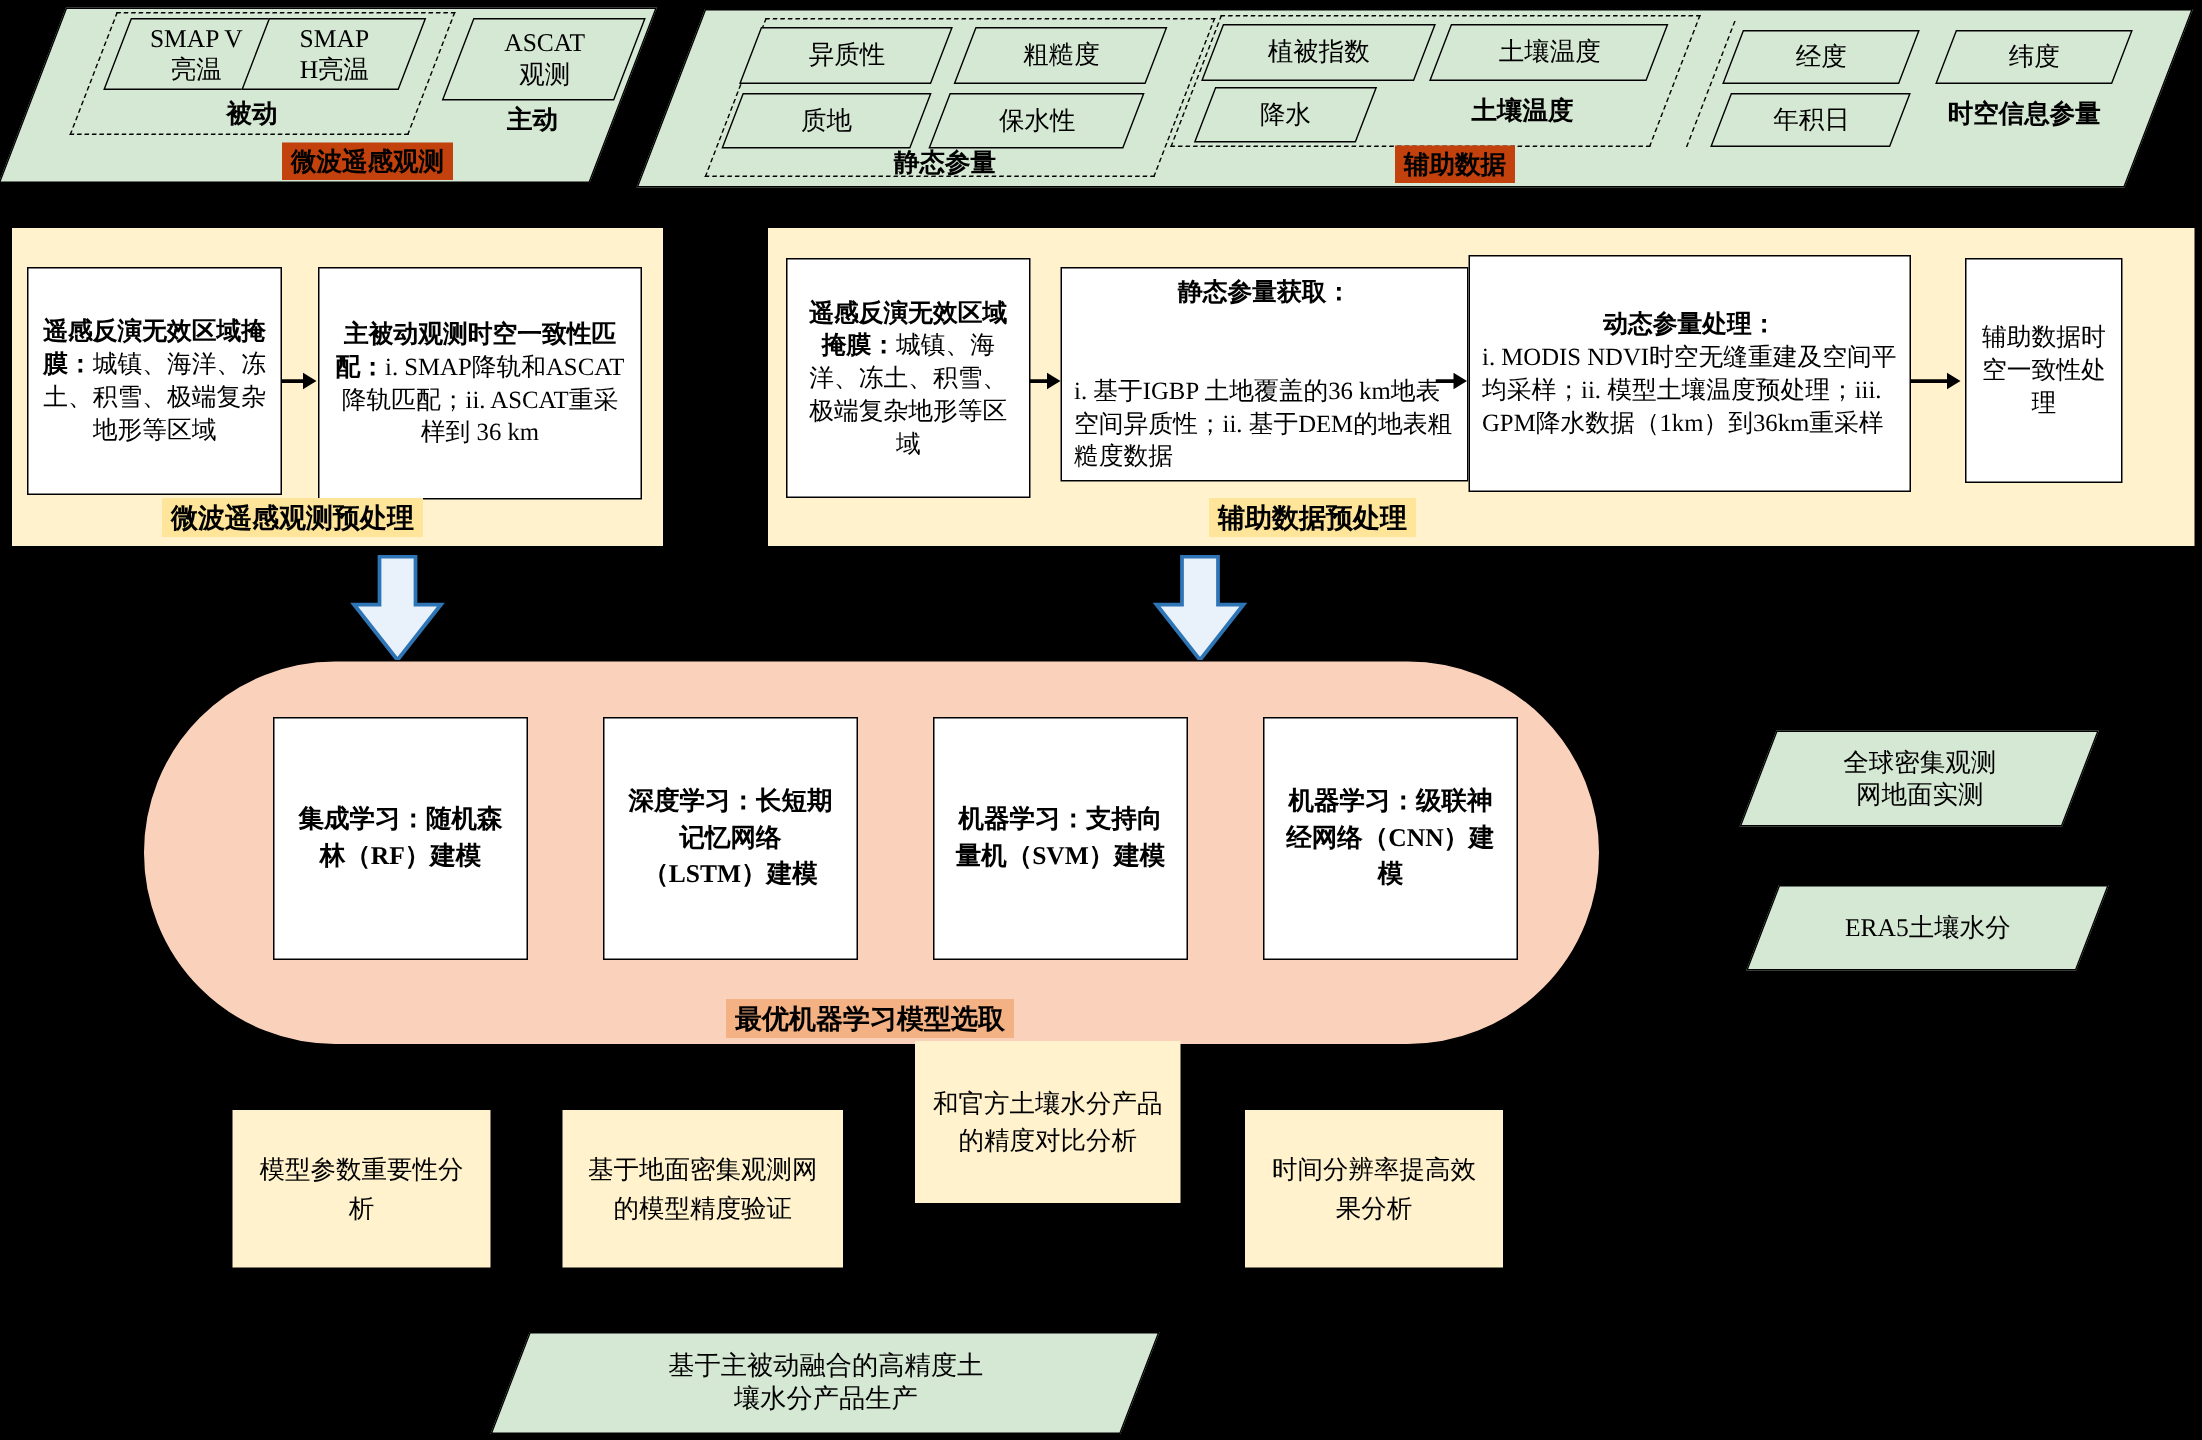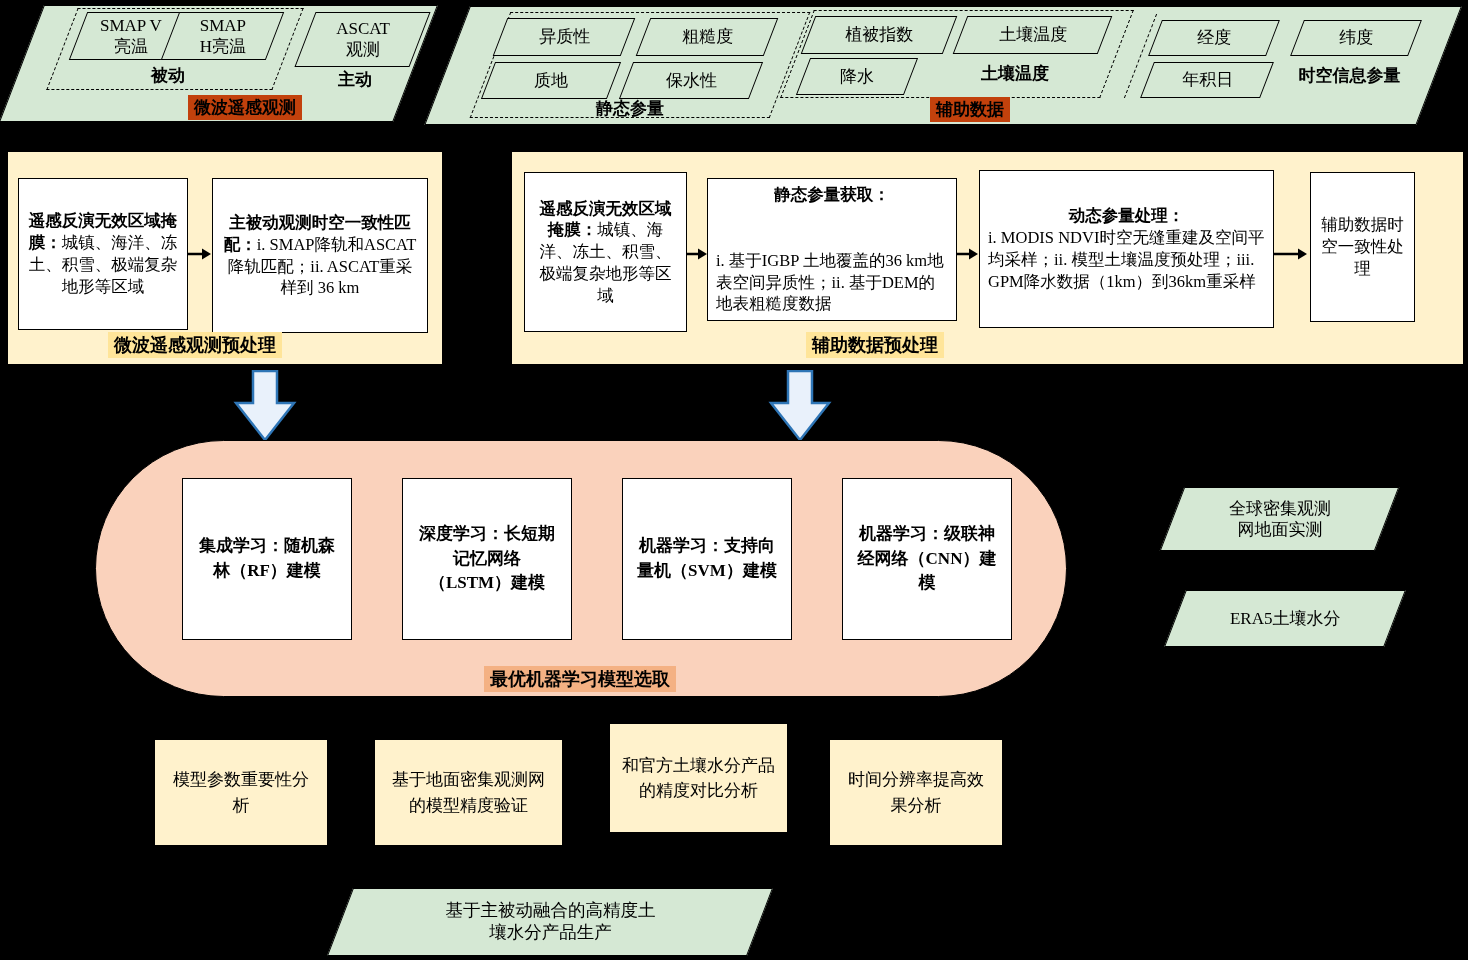--- a/index.html
+++ b/index.html
@@ -139,21 +139,21 @@
 
   <div class="wbox" style="left:524px;top:172px;width:163px;height:160px;">
     <span><b>遥感反演无效区域掩膜：</b><span>城镇、海洋、冻土、积雪、极端复杂地形等区域</span></span>
   </div>
 
   <svg class="abs" style="left:686px;top:247px;" width="22" height="14">
     <line x1="0" y1="7" x2="13" y2="7" stroke="#000" stroke-width="2.5"></line>
     <polygon points="12,1.5 21,7 12,12.5" fill="#000"></polygon>
   </svg>
 
-  <div class="wbox" style="left:707px;top:178px;width:250px;height:143px;gap:44px;">
+  <div class="wbox" style="left:707px;top:178px;width:272px;height:143px;gap:44px;">
     <b>静态参量获取：</b>
     <span class="body-left">i. 基于IGBP 土地覆盖的36 km地表空间异质性；ii. 基于DEM的地表粗糙度数据</span>
   </div>
 
   <svg class="abs" style="left:957px;top:247px;" width="22" height="14">
     <line x1="0" y1="7" x2="13" y2="7" stroke="#000" stroke-width="2.5"></line>
     <polygon points="12,1.5 21,7 12,12.5" fill="#000"></polygon>
   </svg>
 
   <div class="wbox" style="left:979px;top:170px;width:295px;height:158px;">
@@ -206,21 +206,21 @@
   <div class="pg" style="left:1175px;top:590px;width:220px;height:57px;">
     <span class="t">ERA5土壤水分</span>
   </div>
 
   <div class="abox" style="left:375px;top:740px;width:187px;height:105px;">
     <span>基于地面密集观测网的模型精度验证</span>
   </div>
   <div class="abox" style="left:155px;top:740px;width:172px;height:105px;">
     <span>模型参数重要性分析</span>
   </div>
-  <div class="abox" style="left:610px;top:724px;width:177px;height:108px;">
+  <div class="abox" style="left:610px;top:694px;width:177px;height:108px;">
     <span>和官方土壤水分产品的精度对比分析</span>
   </div>
   <div class="abox" style="left:830px;top:740px;width:172px;height:105px;">
     <span>时间分辨率提高效果分析</span>
   </div>
 
   <div class="pg" style="left:340px;top:888px;width:420px;height:68px;">
     <span class="t" style="max-width:215px;font-size:17.5px;">基于主被动融合的高精度土壤水分产品生产</span>
   </div>
 

